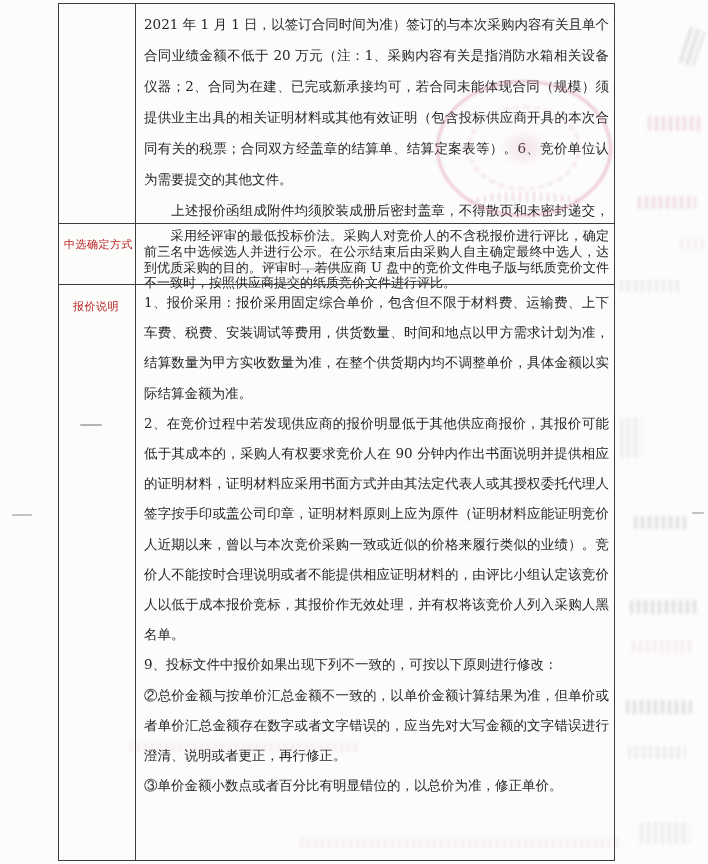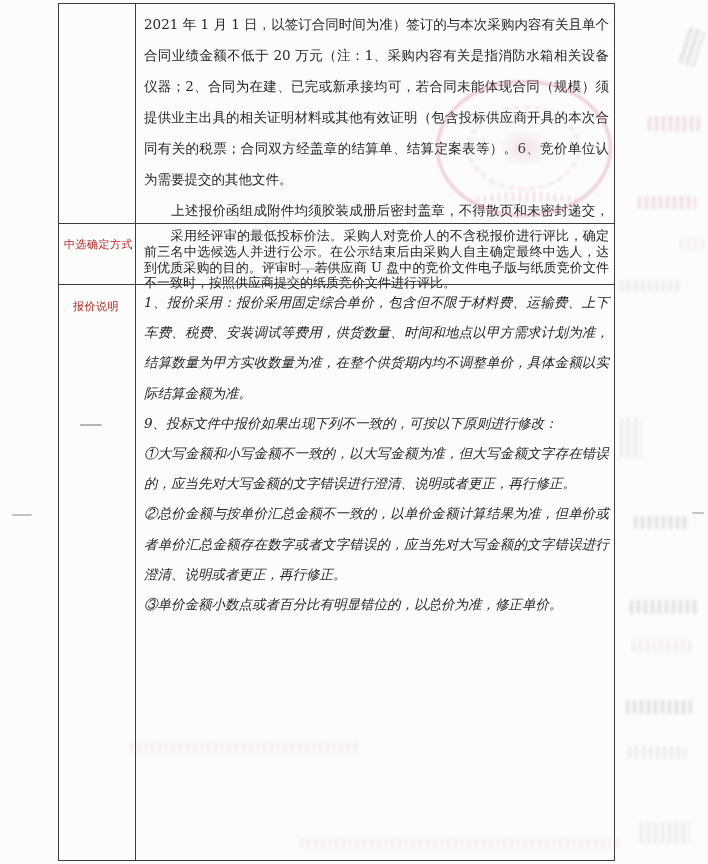--- a/index.html
+++ b/index.html
@@ -46,21 +46,21 @@
     position: absolute; left: 76px; top: 0; bottom: 0; right: 0;
     overflow: hidden;
     padding: 5px 5px 0 9px;
     font-size: 13.5px;
     text-align: justify;
     word-break: break-all;
   }
   .cell-content p { margin: 0; }
   .row-1 .cell-content { line-height: 31px; }
   .row-2 .cell-content { padding-top: 4px; font-size: 13px; line-height: 15.8px; }
-  .row-3 .cell-content { padding-top: 2px; line-height: 30.2px; font-style: italic; }
+  .row-3 .cell-content { padding-top: 2px; line-height: 30.2px; }
 
   
   .stamp { position: absolute; pointer-events: none; }
   .stamp-outer {
     left: 436px; top: 80px; width: 176px; height: 137px;
     border: 3px solid rgba(214, 130, 166, 0.40);
     border-radius: 50%;
     filter: blur(1.2px);
   }
   .stamp-inner {
@@ -124,22 +124,22 @@
     <div class="cell-label">中选确定方式</div>
     <div class="cell-content">
         <p>　　采用经评审的最低投标价法。采购人对竞价人的不含税报价进行评比，确定前三名中选候选人并进行公示。在公示结束后由采购人自主确定最终中选人，达到优质采购的目的。评审时，若供应商 U 盘中的竞价文件电子版与纸质竞价文件不一致时，按照供应商提交的纸质竞价文件进行评比。</p>
       </div>
   </div>
 
   <div class="row row-3">
     <div class="cell-label">报价说明</div>
     <div class="cell-content">
         <p>1、报价采用：报价采用固定综合单价，包含但不限于材料费、运输费、上下车费、税费、安装调试等费用，供货数量、时间和地点以甲方需求计划为准，结算数量为甲方实收数量为准，在整个供货期内均不调整单价，具体金额以实际结算金额为准。</p>
+        <p>2、在竞价过程中若发现供应商的报价明显低于其他供应商报价，其报价可能低于其成本的，采购人有权要求竞价人在 90 分钟内作出书面说明并提供相应的证明材料，证明材料应采用书面方式并由其法定代表人或其授权委托代理人签字按手印或盖公司印章，证明材料原则上应为原件（证明材料应能证明竞价人近期以来，曾以与本次竞价采购一致或近似的价格来履行类似的业绩）。竞价人不能按时合理说明或者不能提供相应证明材料的，由评比小组认定该竞价人以低于成本报价竞标，其报价作无效处理，并有权将该竞价人列入采购人黑名单。</p>
         <p>9、投标文件中报价如果出现下列不一致的，可按以下原则进行修改：</p>
-        <p>①大写金额和小写金额不一致的，以大写金额为准，但大写金额文字存在错误的，应当先对大写金额的文字错误进行澄清、说明或者更正，再行修正。</p>
         <p>②总价金额与按单价汇总金额不一致的，以单价金额计算结果为准，但单价或者单价汇总金额存在数字或者文字错误的，应当先对大写金额的文字错误进行澄清、说明或者更正，再行修正。</p>
         <p>③单价金额小数点或者百分比有明显错位的，以总价为准，修正单价。</p>
       </div>
   </div>
 </div>
 
 <div class="stamp stamp-outer"></div>
 <div class="stamp stamp-inner"></div>
 <div class="stamp stamp-core"></div>
 <div class="stamp stamp-serial"></div>

